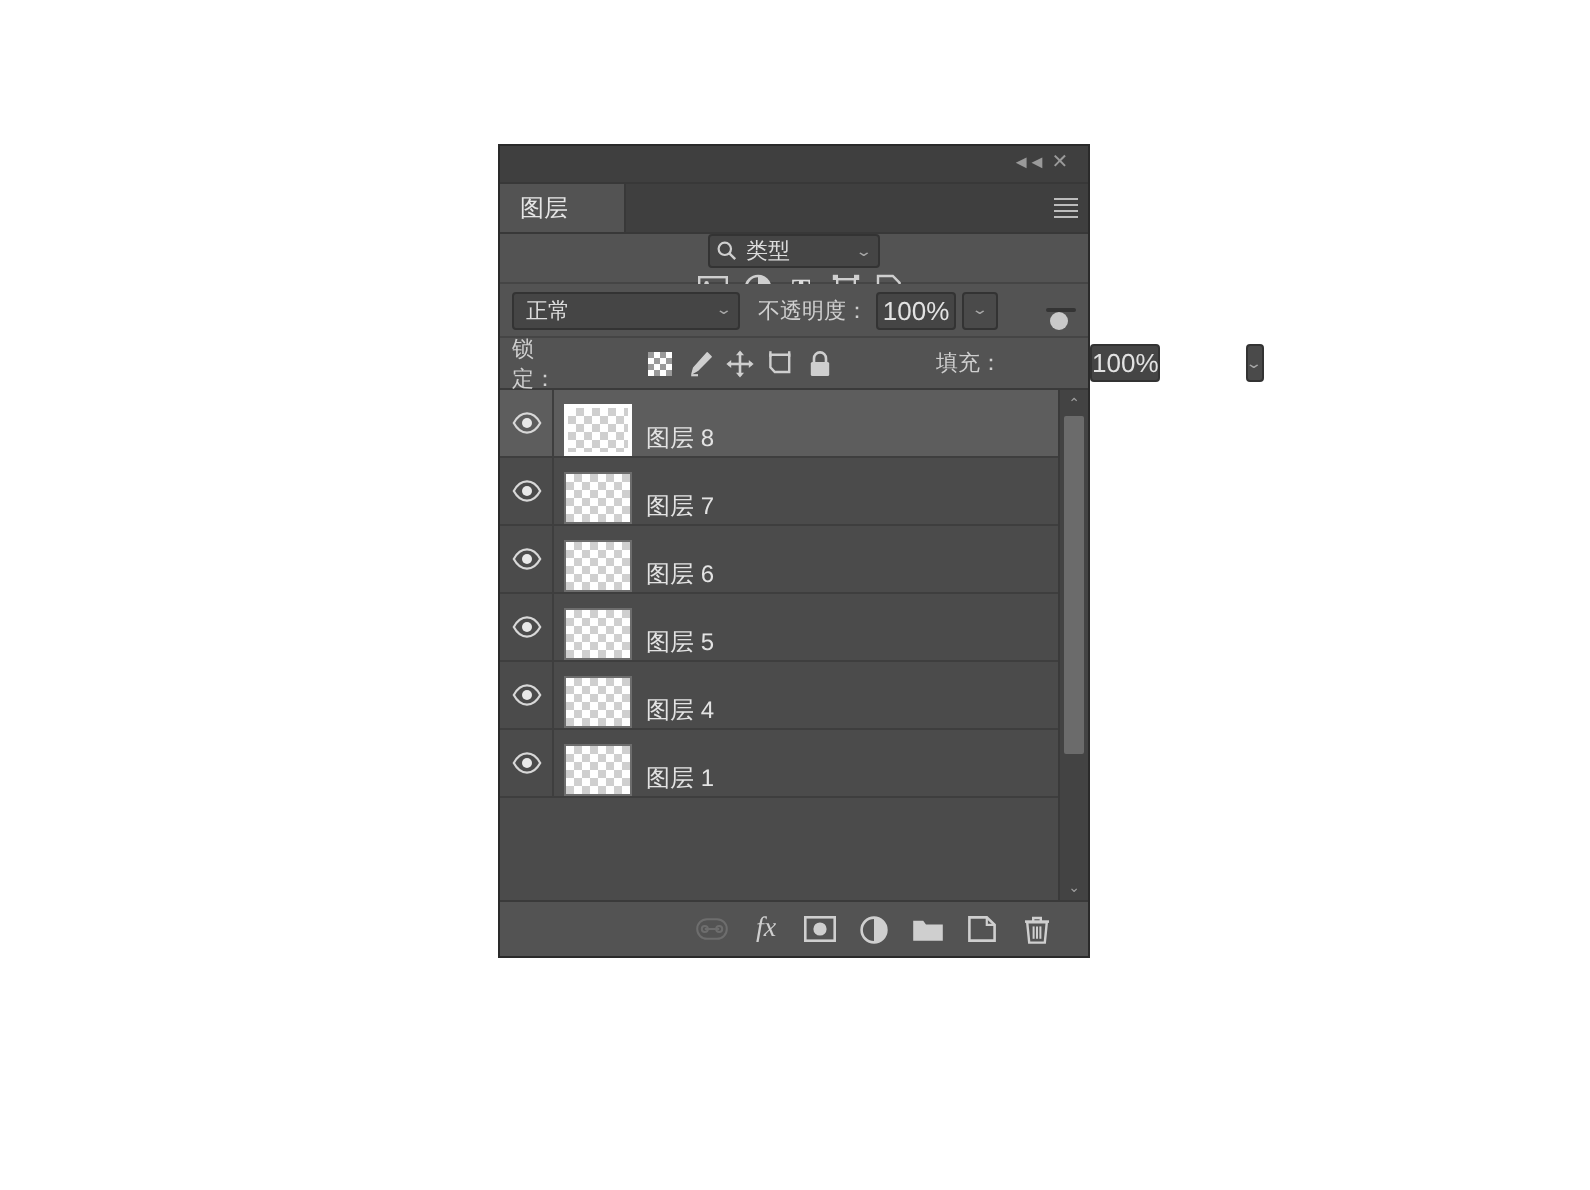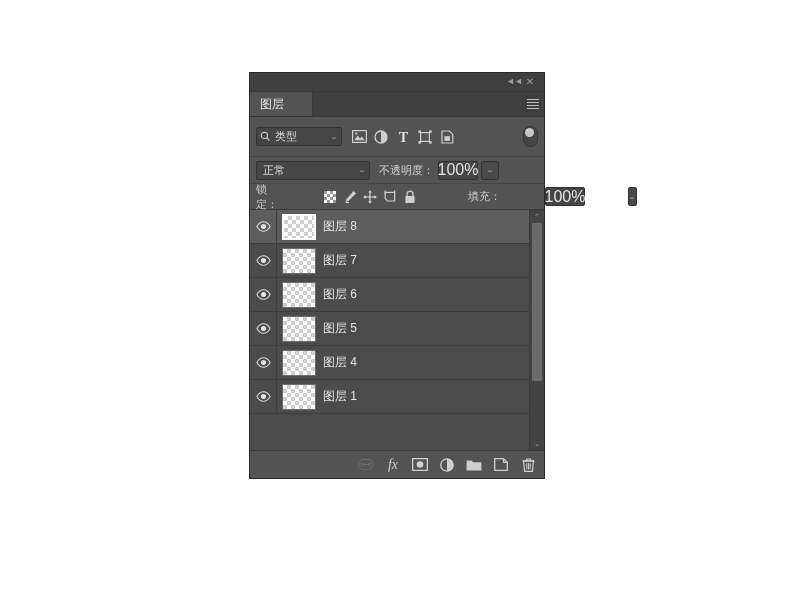--- a/index.html
+++ b/index.html
@@ -105,21 +105,21 @@
 
   
   .ctrl-row {
     display: flex;
     align-items: center;
     padding: 0 6px;
     box-sizing: border-box;
     flex: 0 0 auto;
     background: #535353;
   }
-  .row-filter { height: 40px; border-bottom: 1px solid #454545; }
+  .row-filter { height: 25px; border-bottom: 1px solid #454545; flex-direction: column; }
   .row-blend  { height: 27px; border-bottom: 1px solid #454545; }
   .row-lock   { height: 26px; border-bottom: 1px solid #3a3a3a; gap: 40px; }
 
   
   .filter-select {
     width: 86px;
     height: 19px;
     background: #454545;
     border: 1px solid #333;
     border-radius: 2px;
@@ -194,21 +194,21 @@
     margin-left: 9px;
     white-space: nowrap;
   }
   .num-field {
     width: 38px;
     height: 17px;
     background: #454545;
     border: 1px solid #333;
     border-radius: 2px;
     color: #e2e2e2;
-    font-size: 16px;
+    font-size: 13px;
     display: flex;
     align-items: center;
     justify-content: center;
     margin-left: 4px;
     cursor: text;
   }
   .stepper {
     width: 16px;
     height: 17px;
     background: #4a4a4a;
@@ -244,21 +244,21 @@
   }
   .layer-list {
     flex: 1 1 auto;
     display: flex;
     flex-direction: column;
     overflow: hidden;
   }
   .layer-row {
     height: 34px;
     display: flex;
-    align-items: center;
+    align-items: flex-end;
     border-bottom: 1px solid #3e3e3e;
     background: #4b4b4b;
     cursor: pointer;
     flex: 0 0 auto;
     box-sizing: border-box;
   }
   .layer-row.selected { background: #5d5d5d; }
   .eye-cell {
     width: 26px;
     height: 100%;
@@ -335,21 +335,21 @@
   }
 
   
   .bottom-bar {
     height: 27px;
     background: #535353;
     border-top: 1px solid #3a3a3a;
     display: flex;
     align-items: center;
     justify-content: flex-end;
-    padding-right: 6px;
+    padding-right: 16px;
     gap: 7px;
     flex: 0 0 auto;
   }
   .bico {
     width: 20px;
     height: 20px;
     display: flex;
     align-items: center;
     justify-content: center;
     cursor: pointer;

